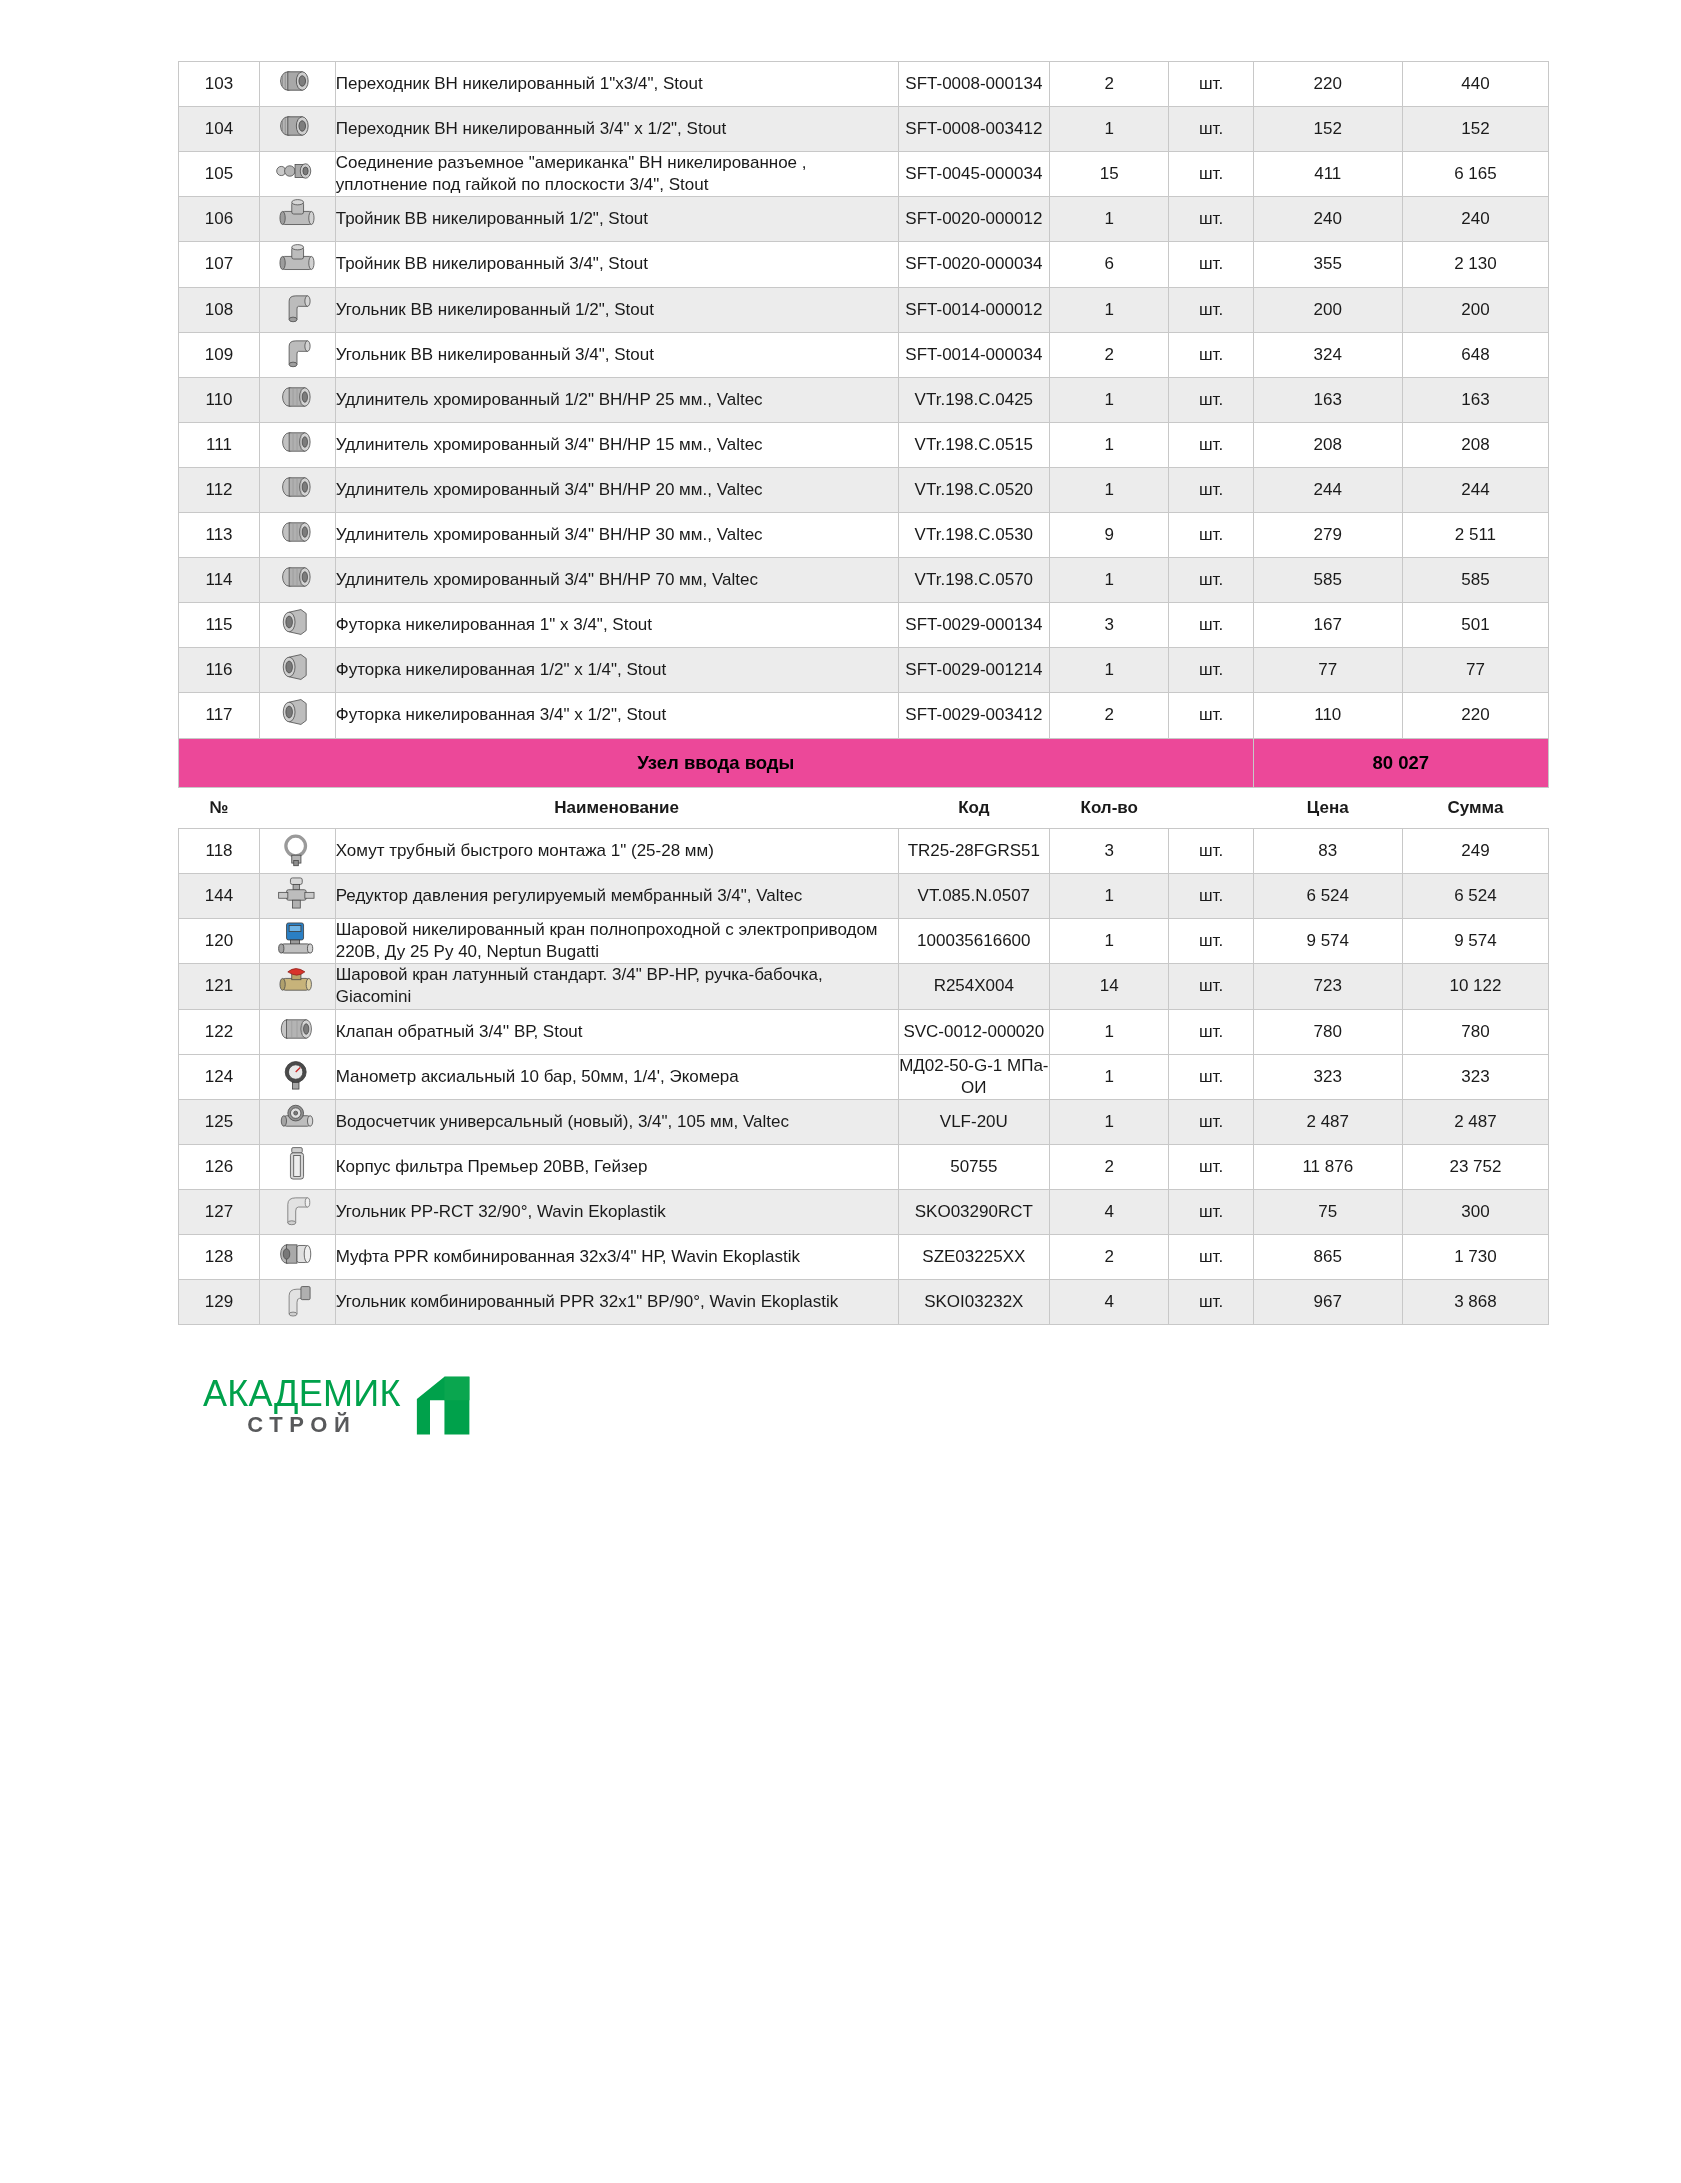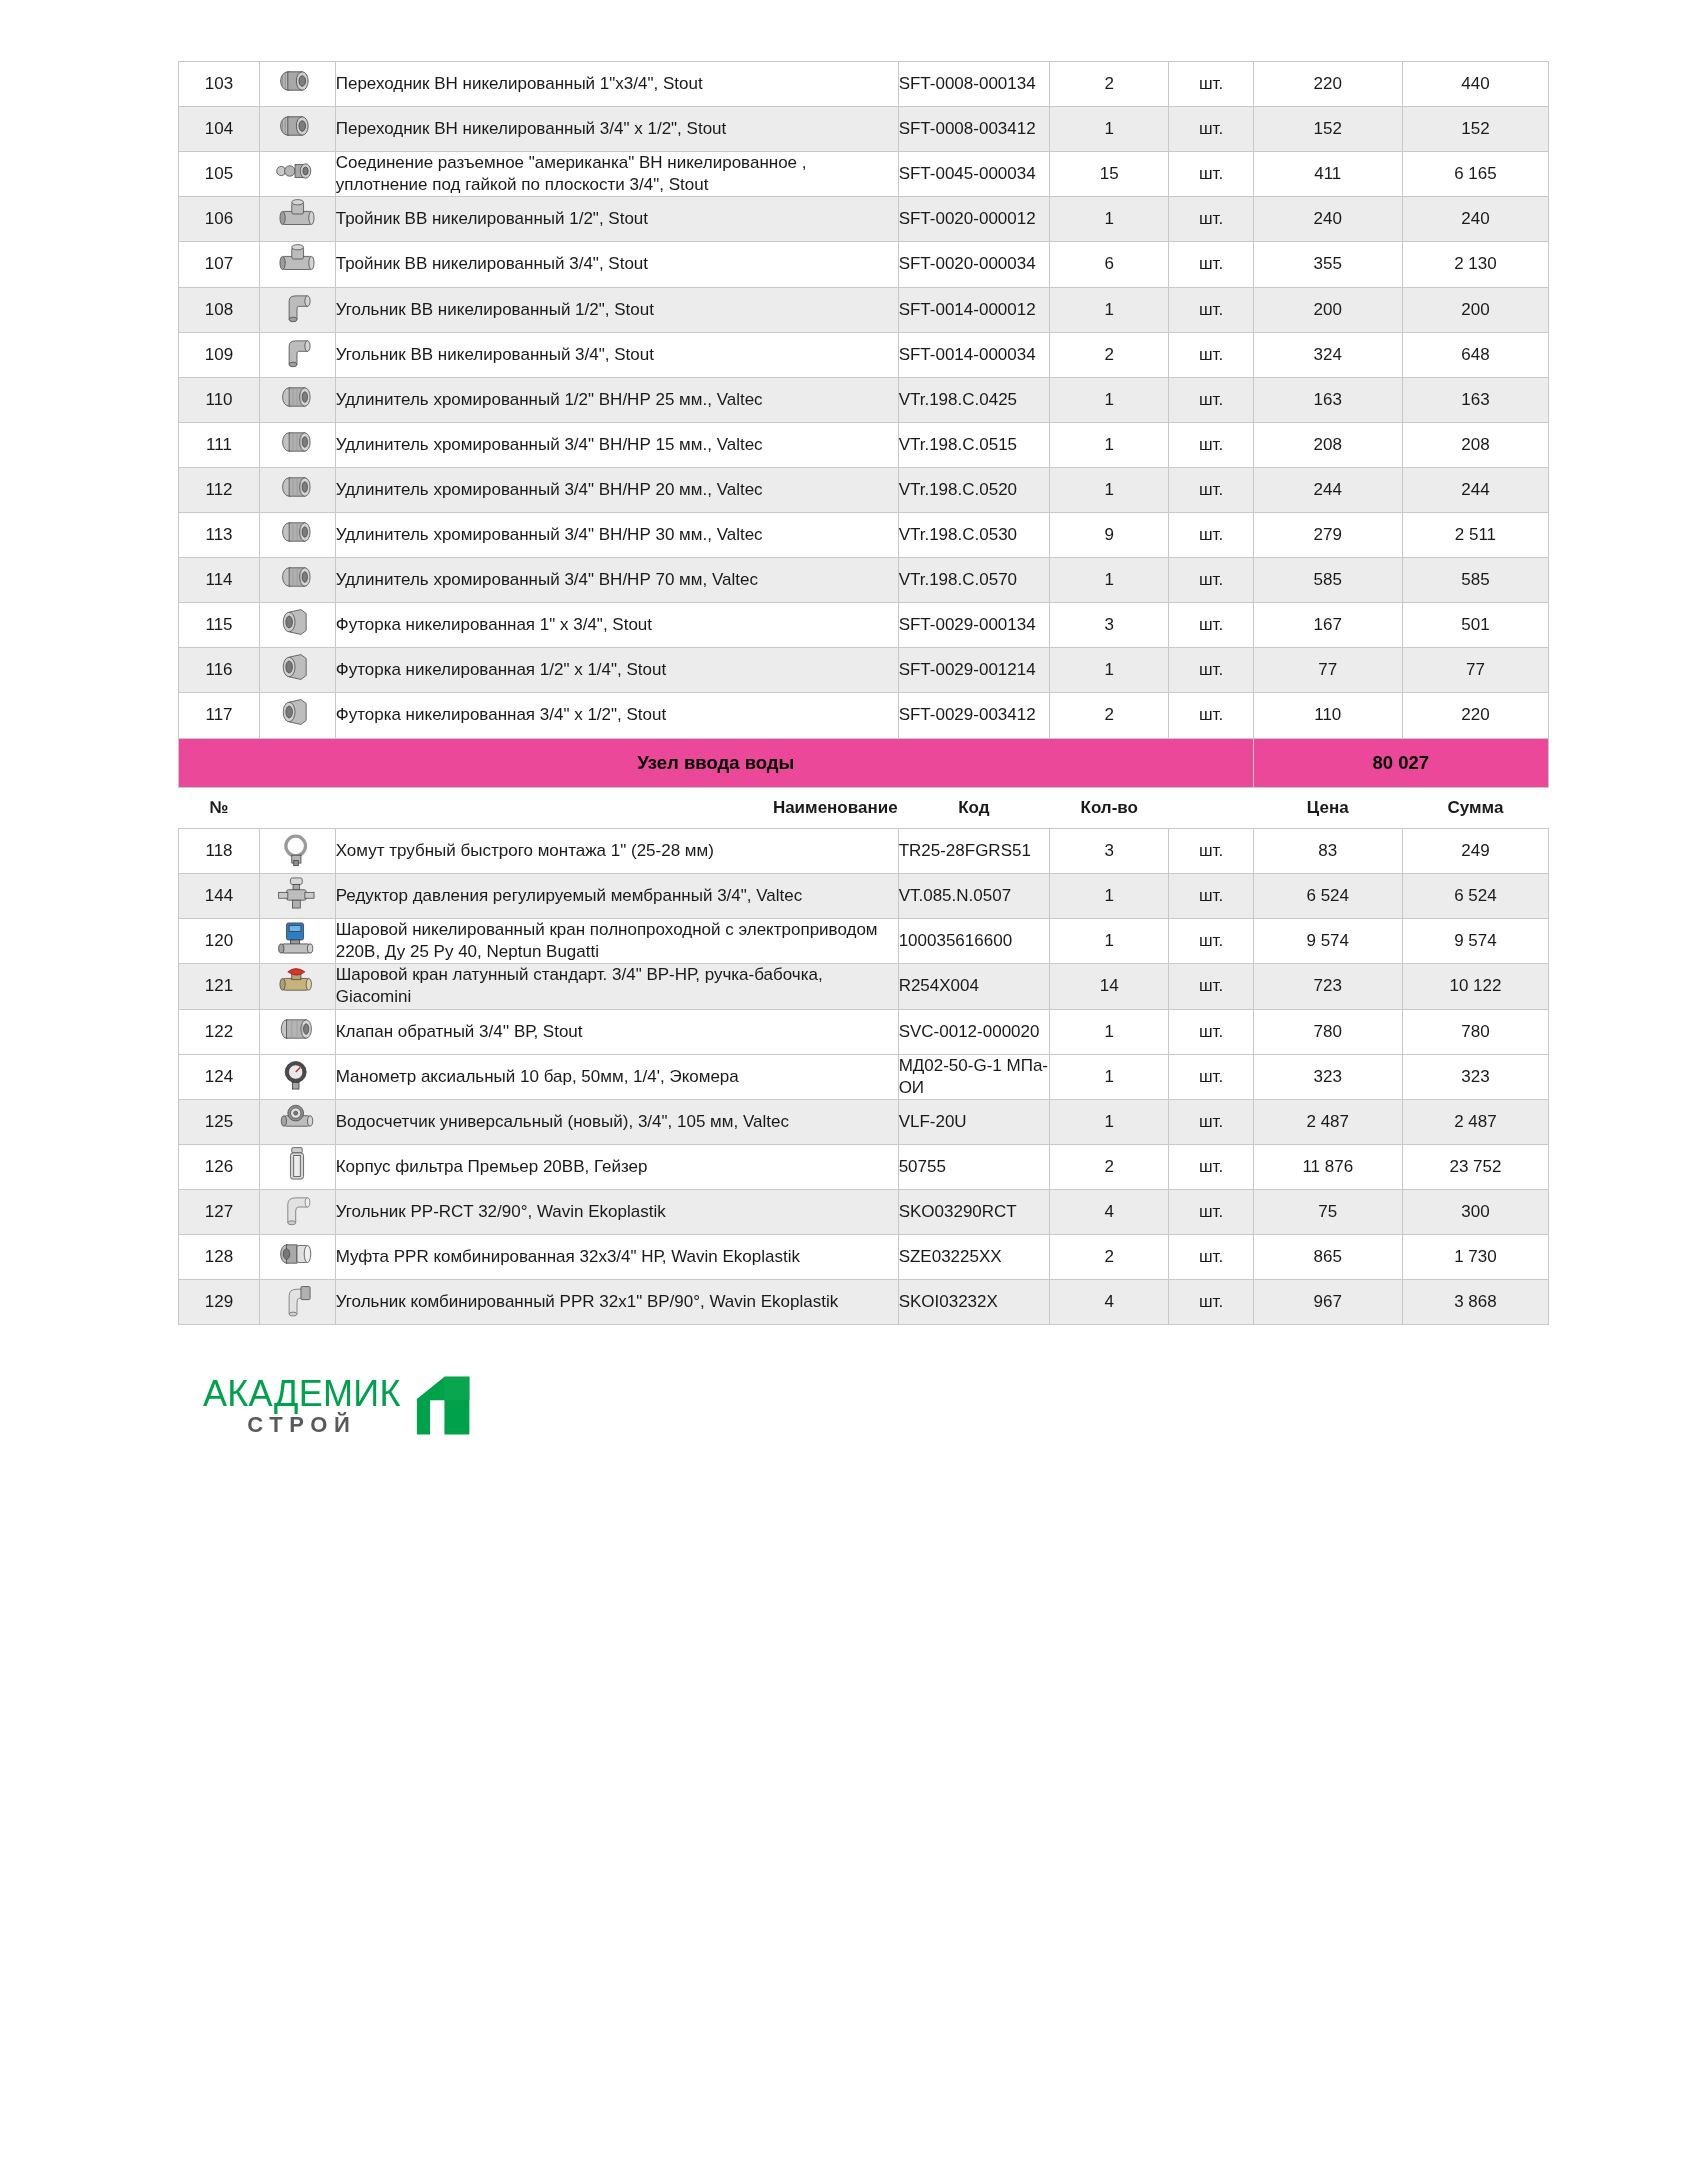--- a/index.html
+++ b/index.html
@@ -54,21 +54,21 @@
   }
   td.img {
     text-align: center;
     padding: 4px 0;
   }
   td.name {
     text-align: left;
     padding: 8.6px 9.2px 8.6px 10.6px;
   }
   td.code {
-    text-align: left;
+    text-align: center;
     padding: 8.6px 6.6px 8.6px 9.2px;
     word-break: break-word;
   }
   td.qty, td.unit, td.price, td.sum {
     text-align: center;
   }
 
   
   tr.section td {
     background: #ec4899;
@@ -88,21 +88,21 @@
     background: #ffffff;
     font-weight: bold;
     font-size: 17px;
     text-align: center;
     padding: 9.2px 0;
     border-left: 0.7px solid #ffffff;
     border-right: 0.7px solid #ffffff;
     border-top: 0.7px solid #ffffff;
     border-bottom: 0.7px solid #c8c8c8;
   }
-  tr.colhead td.h-name { text-align: right; }
+  tr.colhead td.h-name { text-align: center; }
 
   
   .thumb {
     width: 50px;
     height: 38px;
     display: inline-block;
     position: relative;
   }
 
   

